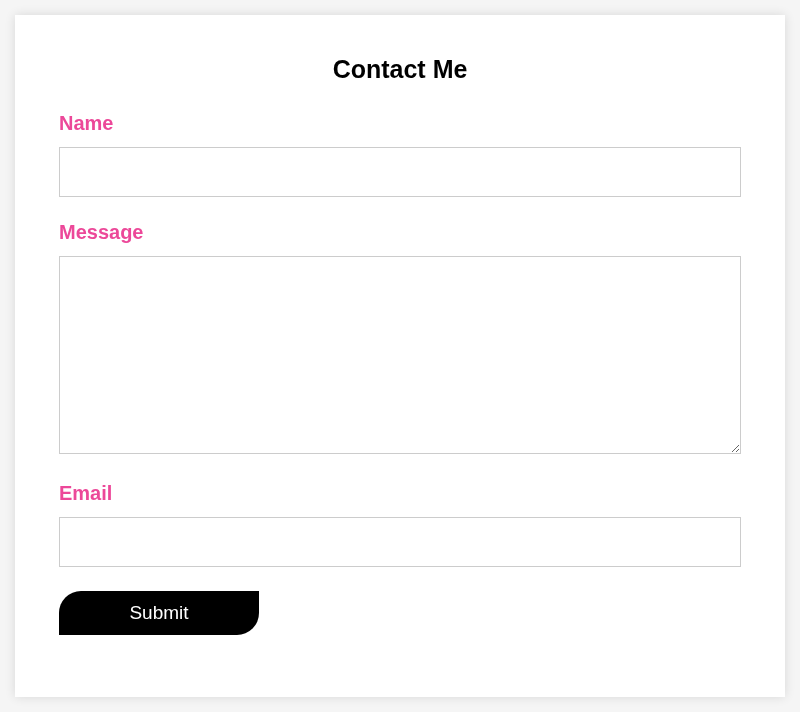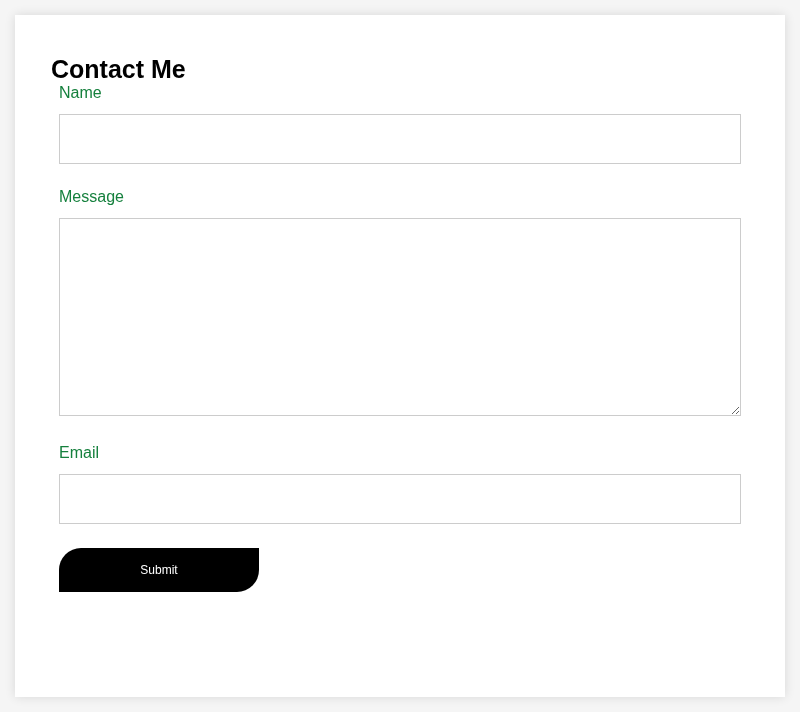--- a/index.html
+++ b/index.html
@@ -21,31 +21,33 @@
       width: 770px;
       height: 682px;
       box-shadow: 0 0 10px rgba(0,0,0,0.12);
       padding: 32px 36px 28px 36px;
       position: relative;
     }
     .title {
       font-size: 25px;
       font-weight: bold;
       color: #000;
+      margin-bottom: 28px;
       margin-top: 8px;
+      text-align: center;
     }
     .form-group {
       margin-bottom: 24px;
       padding: 0 8px;
     }
     .form-label {
       display: block;
-      font-size: 16px;
-      font-weight: normal;
-      color: #15803d;
+      font-size: 20px;
+      font-weight: bold;
+      color: #ec4899;
       margin-bottom: 12px;
     }
     .form-input {
       width: 100%;
       height: 50px;
       border: 1px solid #ccc;
       background: #fff;
       font-size: 15px;
       padding: 8px 10px;
       outline: none;
@@ -60,21 +62,21 @@
       outline: none;
       resize: both;
       font-family: inherit;
     }
     .submit-btn {
       background: #000;
       color: #fff;
       border: none;
       width: 200px;
       height: 44px;
-      font-size: 12px;
+      font-size: 19px;
       cursor: pointer;
       border-top-left-radius: 22px;
       border-bottom-left-radius: 0;
       border-top-right-radius: 0;
       border-bottom-right-radius: 22px;
       margin-left: 8px;
     }
   </style>
 </head>
 <body>

